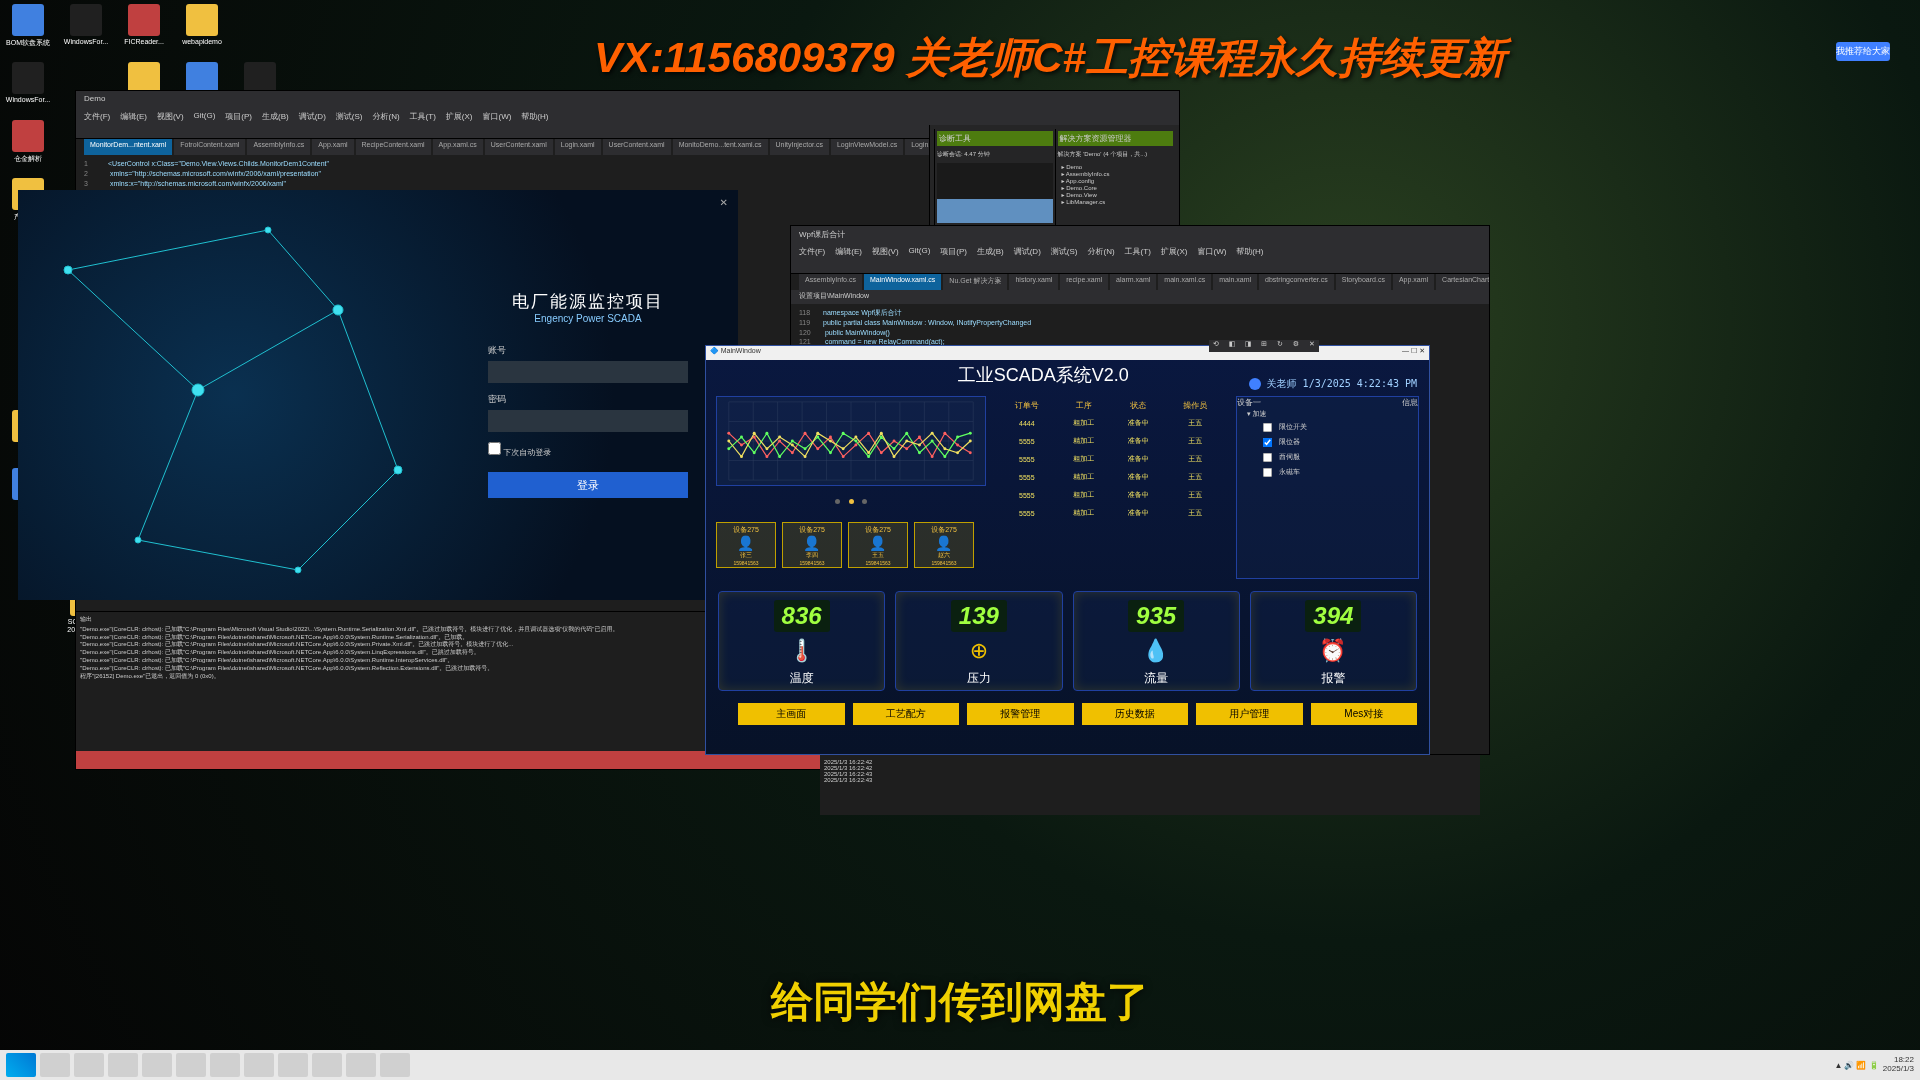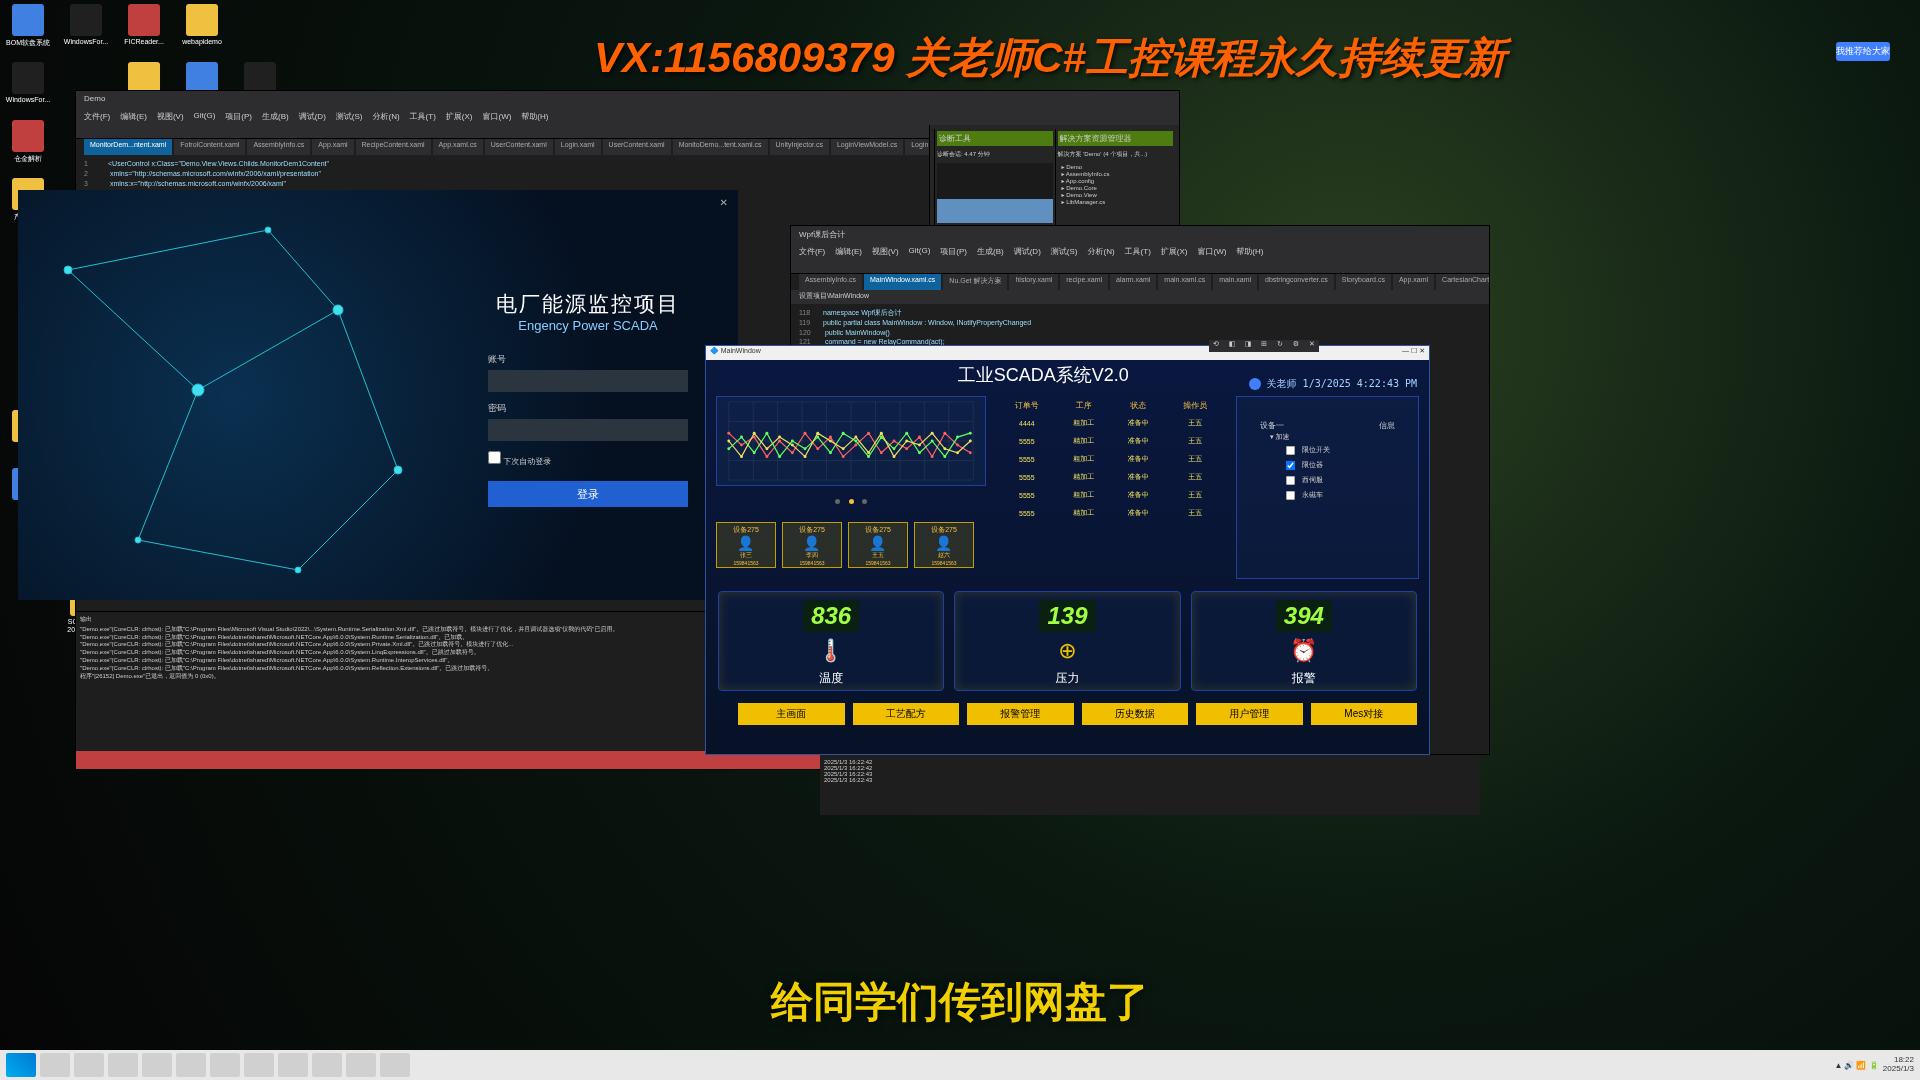--- a/index.html
+++ b/index.html
@@ -39,22 +39,22 @@
 .vs-panel-title { font-size: 8px; padding: 2px; background: #4d7c0f; }
 .vs-graph { height: 60px; background: #1a1a1a; margin: 4px 0; position: relative; }
 .vs-graph-bar { position: absolute; bottom: 0; width: 100%; height: 40%; background: #6090c0; }
 
 
 .login { position: absolute; left: 18px; top: 190px; width: 720px; height: 410px; background: #051020; z-index: 10; overflow: hidden; }
 .login-title { position: absolute; right: 4px; top: 2px; z-index: 2; }
 .login-close { color: #aaa; font-size: 10px; padding: 2px 6px; }
 .login-bg { position: absolute; inset: 0; background: radial-gradient(circle at 30% 50%, #0a3050 0%, #051020 70%); }
 .login-form { position: absolute; right: 50px; top: 100px; width: 200px; z-index: 2; }
-.login-logo { text-align: center; font-size: 21px; color: #fff; font-weight: 300; letter-spacing: 2px; font-family: Liberation Serif, serif; }
-.login-sub { text-align: center; font-size: 13px; color: #8cf; margin-bottom: 20px; }
+.login-logo { text-align: center; font-size: 17px; color: #fff; font-weight: 300; letter-spacing: 2px; font-family: Liberation Serif, serif; }
+.login-sub { text-align: center; font-size: 10px; color: #8cf; margin-bottom: 20px; }
 .login-label { font-size: 9px; color: #ccc; margin-top: 10px; }
 .login-input { width: 100%; height: 22px; background: #2a3540; border: none; margin-top: 4px; }
 .login-check { font-size: 8px; color: #ccc; margin-top: 10px; }
 .login-btn { width: 100%; height: 26px; background: #2060d0; color: #fff; border: none; font-size: 11px; margin-top: 14px; cursor: pointer; }
 
 
 .vs2 { position: absolute; left: 790px; top: 225px; width: 700px; height: 530px; background: #1e1e1e; z-index: 8; border: 1px solid #000; }
 
 
 .scada { position: absolute; left: 705px; top: 345px; width: 725px; height: 410px; background: linear-gradient(180deg, #0a1840 0%, #071228 100%); z-index: 20; border: 1px solid #3050a0; }
@@ -74,21 +74,21 @@
 .scada-workers { display: flex; gap: 6px; margin-top: 14px; }
 .worker { width: 60px; height: 46px; background: rgba(180,150,0,0.2); border: 1px solid #c0a000; text-align: center; padding: 2px; }
 .worker-id { font-size: 7px; color: #f0c040; }
 .worker-icon { font-size: 14px; color: #f0c040; }
 .worker-name { font-size: 6px; color: #f0c040; }
 .worker-phone { font-size: 5px; color: #f0c040; }
 .scada-mid { width: 230px; }
 .scada-table { width: 100%; font-size: 8px; color: #ccc; }
 .scada-table th { font-size: 8px; color: #f0c040; padding: 2px 4px; font-weight: normal; }
 .scada-table td { padding: 3px 4px; text-align: center; color: #f0e060; font-size: 7px; }
-.scada-right { flex: 1; background: rgba(20,40,80,0.3); border: 1px solid #2040a0; padding: 23px; font-size: 8px; color: #ccc; }
+.scada-right { flex: 1; background: rgba(20,40,80,0.3); border: 1px solid #2040a0; padding: 0; font-size: 8px; color: #ccc; }
 .tree-item { padding: 1px 0 1px 10px; font-size: 7px; }
 .tree-item input { vertical-align: middle; margin-right: 3px; transform: scale(0.7); }
 .scada-metrics { display: flex; gap: 10px; padding: 6px 12px; }
 .metric { flex: 1; height: 100px; background: rgba(20,40,80,0.3); border: 1px solid #2040a0; border-radius: 4px; text-align: center; padding: 8px; box-shadow: 0 0 12px rgba(255,220,0,0.15) inset; }
 .metric-val { font-size: 24px; color: #a0ff40; font-style: italic; font-weight: bold; background: #0a2010; border-radius: 3px; padding: 2px 8px; display: inline-block; }
 .metric-icon { font-size: 22px; color: #f0c000; margin: 6px 0; }
 .metric-label { font-size: 12px; color: #fff; }
 .scada-nav { display: flex; gap: 8px; padding: 6px 12px; margin-left: 20px; }
 .navbtn { flex: 1; height: 22px; background: #f0c000; color: #000; font-size: 10px; border: none; cursor: pointer; }
 
@@ -599,20 +599,21 @@
           <div class="tree-item" style="padding-left: 24px;"><input type="checkbox" style=""> 限位开关</div>
           <div class="tree-item" style="padding-left: 24px;"><input type="checkbox" checked="" style=""> 限位器</div>
           <div class="tree-item" style="padding-left: 24px;"><input type="checkbox" style=""> 西伺服</div>
           <div class="tree-item" style="padding-left: 24px;"><input type="checkbox" style=""> 永磁车</div>
         </div>
     </div>
   </div>
   <div class="scada-metrics" id="scada-metrics">
       <div class="metric"><div class="metric-val">836</div><div class="metric-icon">🌡️</div><div class="metric-label">温度</div></div>
       <div class="metric"><div class="metric-val">139</div><div class="metric-icon">⊕</div><div class="metric-label">压力</div></div>
+      <div class="metric"><div class="metric-val">935</div><div class="metric-icon">💧</div><div class="metric-label">流量</div></div>
       <div class="metric"><div class="metric-val">394</div><div class="metric-icon">⏰</div><div class="metric-label">报警</div></div>
     </div>
   <div class="scada-nav" id="scada-nav">
       <button class="navbtn">主画面</button>
       <button class="navbtn">工艺配方</button>
       <button class="navbtn">报警管理</button>
       <button class="navbtn">历史数据</button>
       <button class="navbtn">用户管理</button>
       <button class="navbtn">Mes对接</button>
     </div>

